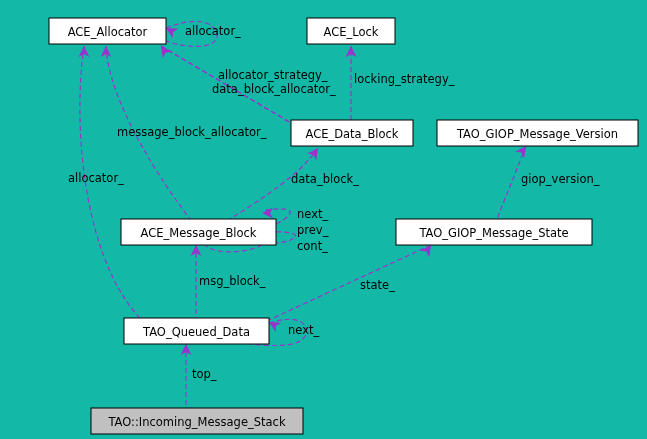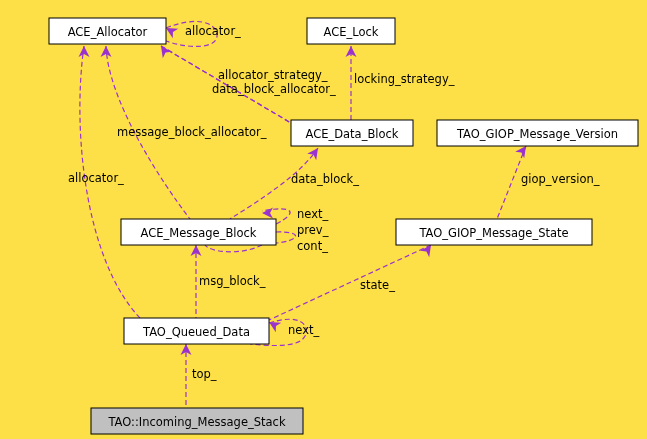--- a/index.html
+++ b/index.html
@@ -4,21 +4,21 @@
 <style>
   html, body {
     margin: 0;
     padding: 0;
     background: #ffffff;
   }
   #diagram-root {
     position: relative;
     width: 647px;
     height: 439px;
-    background: #fde047;
+    background: #14b8a6;
     font-family: "DejaVu Sans", sans-serif;
     overflow: hidden;
   }
   svg#uml-canvas {
     display: block;
     width: 647px;
     height: 439px;
   }
   .node-box {
     fill: #ffffff;

